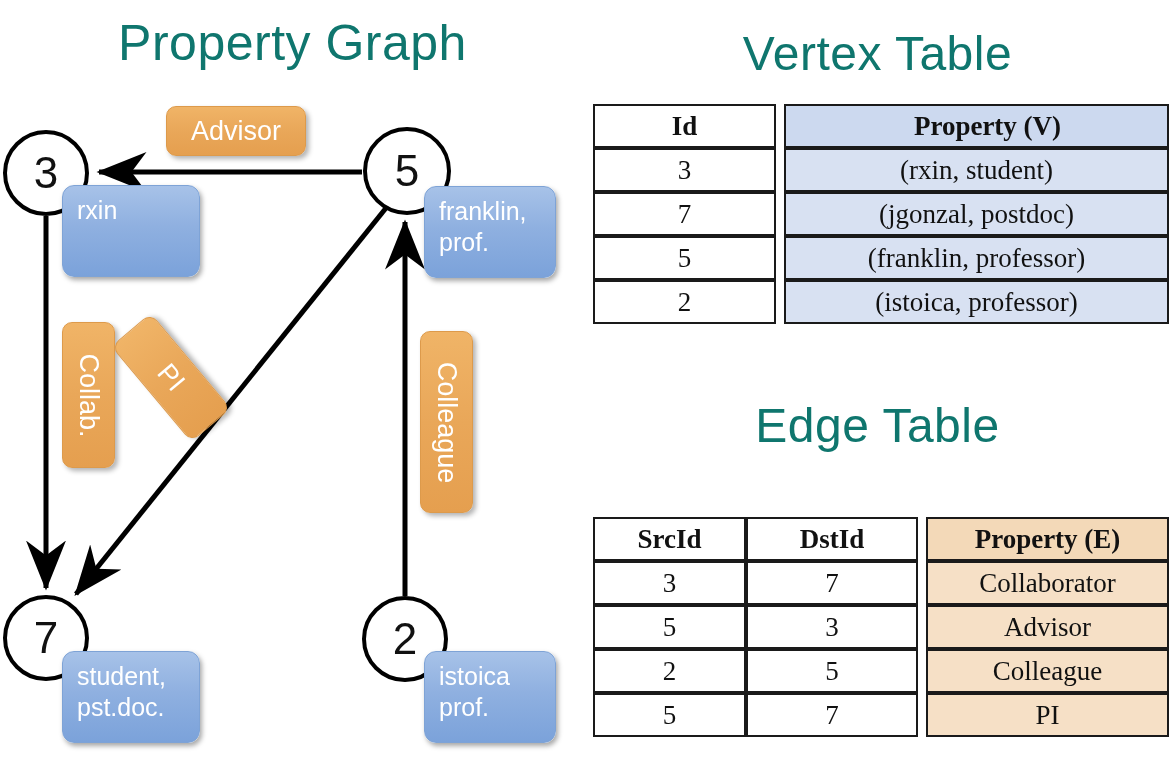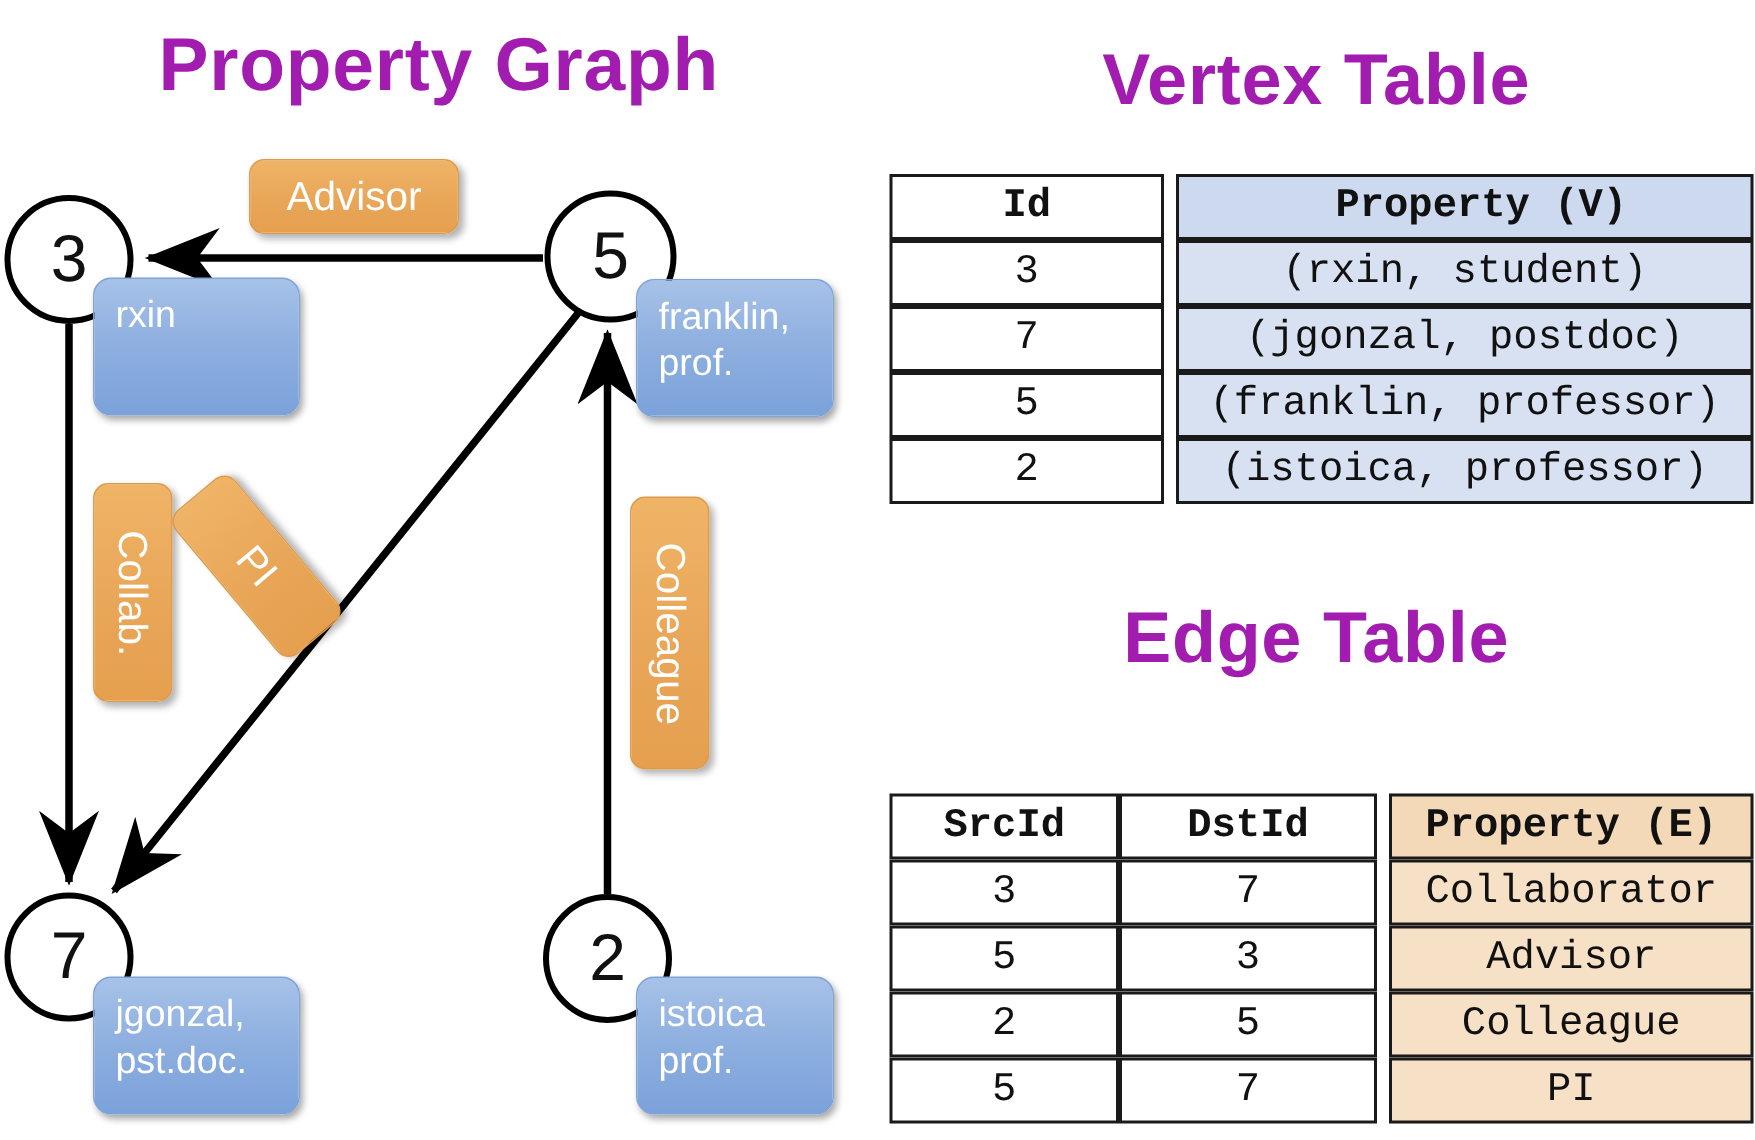--- a/index.html
+++ b/index.html
@@ -13,22 +13,22 @@
     position: relative;
     overflow: hidden;
     font-family: "Liberation Sans", sans-serif;
     color: #000000;
   }
 
   
   .title {
     position: absolute;
     font-family: "Liberation Sans", sans-serif;
-    font-weight: 700;
-    color: #a21caf;
+    font-weight: 400;
+    color: #0f766e;
     white-space: nowrap;
     letter-spacing: 0.5px;
   }
   #title-property-graph {
     left: 0; top: 14px; width: 585px;
     text-align: center;
     font-size: 50px;
   }
   #title-vertex-table {
     left: 585px; top: 26px; width: 585px;
@@ -133,22 +133,21 @@
   #edge-pi .vtext {
     transform: rotate(90deg);
     display: block;
   }
 
   
   .tbl {
     position: absolute;
     border-collapse: separate;
     border-spacing: 0;
-    font-family: Liberation Mono, monospace;
-    margin-top: 12px;
+    font-family: Liberation Serif, serif;
   }
   .tbl td {
     border: 2px solid #1a1a1a;
     text-align: center;
     font-size: 27px;
     font-weight: 300;
     color: #111;
     padding: 0;
     height: 44px;
     background: #ffffff;
@@ -215,21 +214,21 @@
   </div>
 
   <div class="prop-box" id="prop-rxin">
     <div>rxin</div>
   </div>
   <div class="prop-box" id="prop-franklin">
     <div>franklin,</div>
     <div>prof.</div>
   </div>
   <div class="prop-box" id="prop-jgonzal">
-    <div>jgonzal,</div>
+    <div>student,</div>
     <div>pst.doc.</div>
   </div>
   <div class="prop-box" id="prop-istoica">
     <div>istoica</div>
     <div>prof.</div>
   </div>
 
   <div class="edge-label" id="edge-advisor">
     <span>Advisor</span>
   </div>

